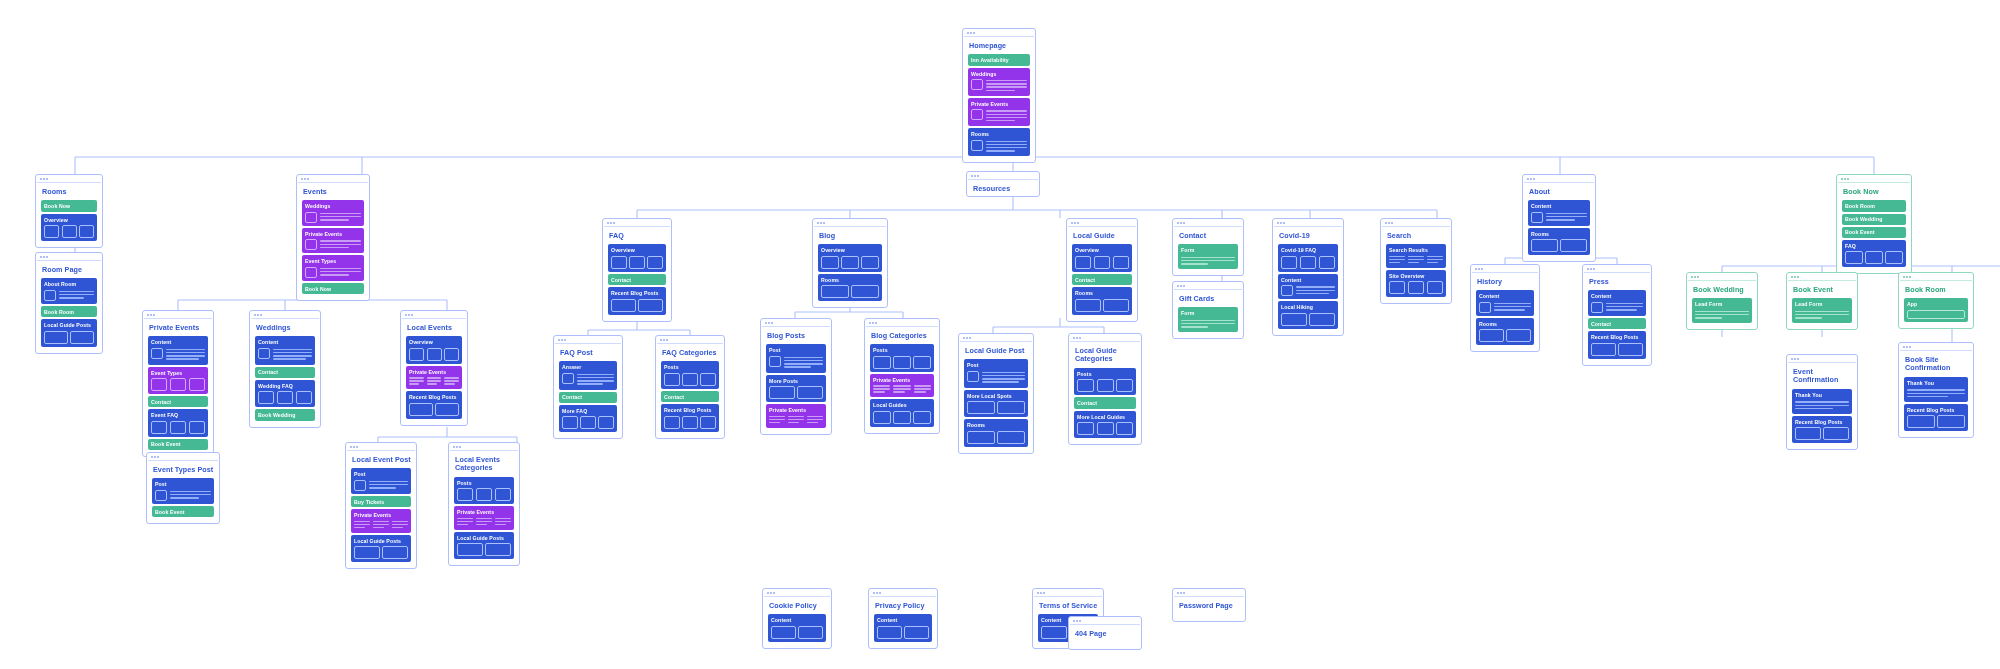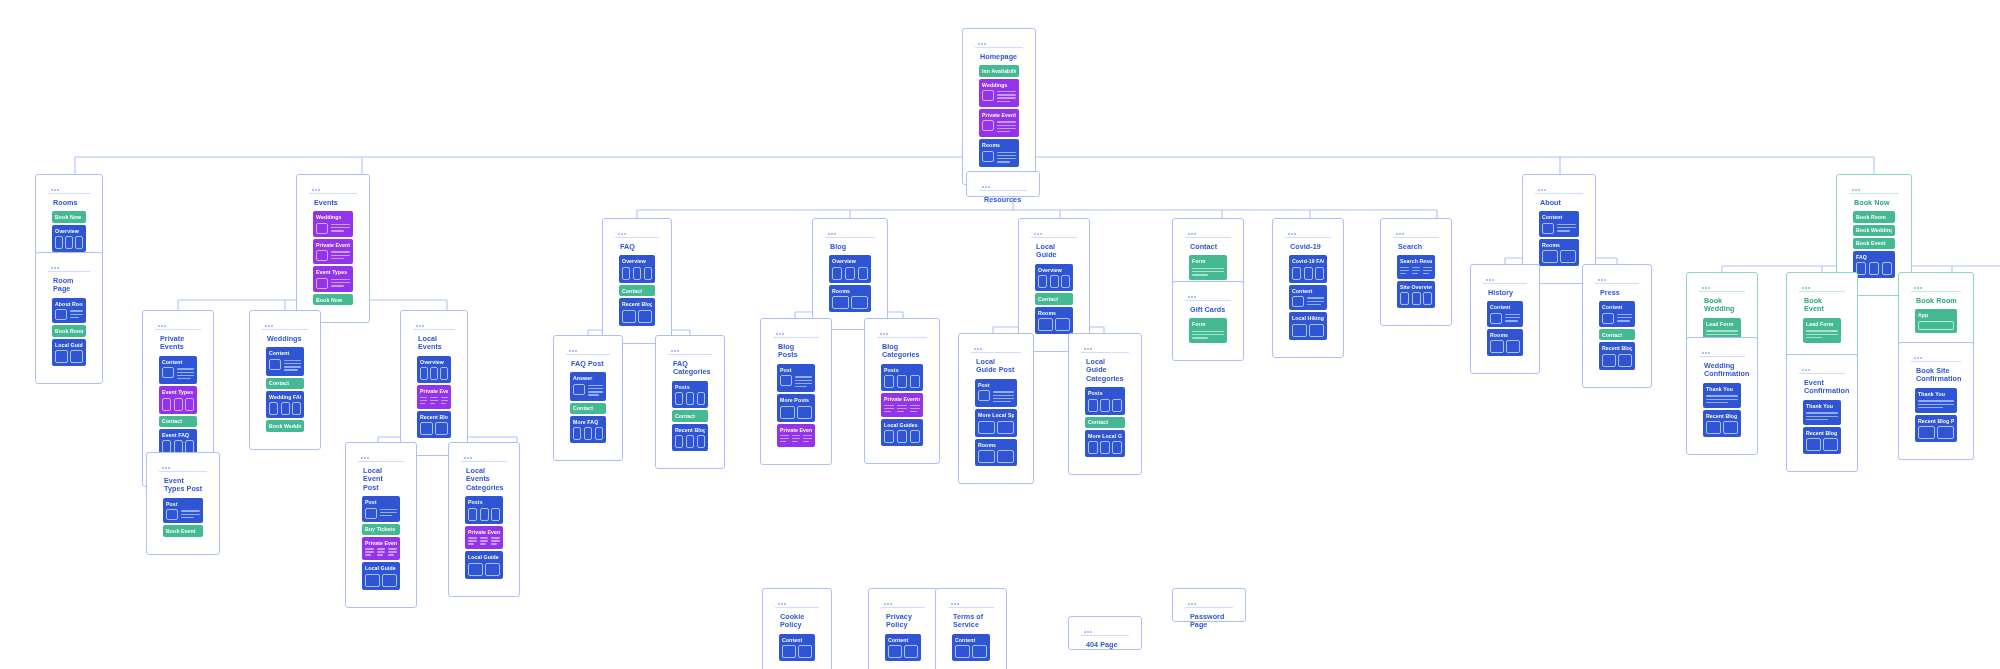--- a/index.html
+++ b/index.html
@@ -18,21 +18,21 @@
 
   
   #wires { position:absolute; left:0; top:0; width:2000px; height:669px; pointer-events:none; }
 
   
   .card {
     position: absolute;
     background: #ffffff;
     border: 1px solid #aebffc;
     border-radius: 3px;
-    padding: 12px;
+    padding: 1px;
   }
   .card.green { border-color: #8fd9bd; }
 
   .titlebar {
     height: 7px;
     border-bottom: 1px solid #cfdcff;
     display: flex; align-items: center;
     padding-left: 3px;
     gap: 1.5px;
   }
@@ -804,21 +804,21 @@
         <div class="sec-label">Local Guides</div>
         <div class="boxes">
             <div class="box"></div>
             <div class="box"></div>
             <div class="box"></div>
           </div>
       </div>
     </div>
   </div>
 
-  <div class="card" style="left:1018px;top:218px;width:72px;">
+  <div class="card" style="left:1066px;top:218px;width:72px;">
     <div class="titlebar">
         <i class="dot"></i>
         <i class="dot"></i>
         <i class="dot"></i>
       </div>
     <div class="body">
       <div class="card-title">Local Guide</div>
       <div class="sec sec-blue">
         <div class="sec-label">Overview</div>
         <div class="boxes">
@@ -1187,98 +1187,73 @@
       <div class="card-title">Book Room</div>
       <div class="sec sec-green">
         <div class="sec-label">App</div>
         <div class="boxes short">
             <div class="box"></div>
           </div>
       </div>
     </div>
   </div>
 
-  <div class="card" style="left:1686px;top:337px;width:72px;">
-    <div class="titlebar">
-        <i class="dot"></i>
-        <i class="dot"></i>
-        <i class="dot"></i>
-      </div>
-    <div class="body">
-      <div class="card-title">Wedding Confirmation</div>
+
+  <div class="card" style="left:1786px;top:354px;width:72px;">
+    <div class="titlebar">
+        <i class="dot"></i>
+        <i class="dot"></i>
+        <i class="dot"></i>
+      </div>
+    <div class="body">
+      <div class="card-title">Event Confirmation</div>
       <div class="sec sec-blue">
         <div class="sec-label">Thank You</div>
         <div class="lines">
             <div class="ln"></div>
             <div class="ln"></div>
             <div class="ln w70"></div>
           </div>
       </div>
       <div class="sec sec-blue">
         <div class="sec-label">Recent Blog Posts</div>
         <div class="boxes">
             <div class="box"></div>
             <div class="box"></div>
           </div>
       </div>
     </div>
   </div>
 
-  <div class="card" style="left:1786px;top:354px;width:72px;">
-    <div class="titlebar">
-        <i class="dot"></i>
-        <i class="dot"></i>
-        <i class="dot"></i>
-      </div>
-    <div class="body">
-      <div class="card-title">Event Confirmation</div>
+  <div class="card" style="left:1898px;top:342px;width:76px;">
+    <div class="titlebar">
+        <i class="dot"></i>
+        <i class="dot"></i>
+        <i class="dot"></i>
+      </div>
+    <div class="body">
+      <div class="card-title">Book Site Confirmation</div>
       <div class="sec sec-blue">
         <div class="sec-label">Thank You</div>
         <div class="lines">
             <div class="ln"></div>
             <div class="ln"></div>
             <div class="ln w70"></div>
           </div>
       </div>
       <div class="sec sec-blue">
         <div class="sec-label">Recent Blog Posts</div>
         <div class="boxes">
             <div class="box"></div>
             <div class="box"></div>
           </div>
       </div>
     </div>
   </div>
 
-  <div class="card" style="left:1898px;top:342px;width:76px;">
-    <div class="titlebar">
-        <i class="dot"></i>
-        <i class="dot"></i>
-        <i class="dot"></i>
-      </div>
-    <div class="body">
-      <div class="card-title">Book Site Confirmation</div>
-      <div class="sec sec-blue">
-        <div class="sec-label">Thank You</div>
-        <div class="lines">
-            <div class="ln"></div>
-            <div class="ln"></div>
-            <div class="ln w70"></div>
-          </div>
-      </div>
-      <div class="sec sec-blue">
-        <div class="sec-label">Recent Blog Posts</div>
-        <div class="boxes">
-            <div class="box"></div>
-            <div class="box"></div>
-          </div>
-      </div>
-    </div>
-  </div>
-
   <div class="card" style="left:762px;top:588px;width:70px;">
     <div class="titlebar">
         <i class="dot"></i>
         <i class="dot"></i>
         <i class="dot"></i>
       </div>
     <div class="body">
       <div class="card-title">Cookie Policy</div>
       <div class="sec sec-blue">
         <div class="sec-label">Content</div>
@@ -1301,21 +1276,21 @@
       <div class="sec sec-blue">
         <div class="sec-label">Content</div>
         <div class="boxes">
             <div class="box"></div>
             <div class="box"></div>
           </div>
       </div>
     </div>
   </div>
 
-  <div class="card" style="left:935px;top:588px;width:72px;">
+  <div class="card" style="left:1032px;top:588px;width:72px;">
     <div class="titlebar">
         <i class="dot"></i>
         <i class="dot"></i>
         <i class="dot"></i>
       </div>
     <div class="body">
       <div class="card-title">Terms of Service</div>
       <div class="sec sec-blue">
         <div class="sec-label">Content</div>
         <div class="boxes">

